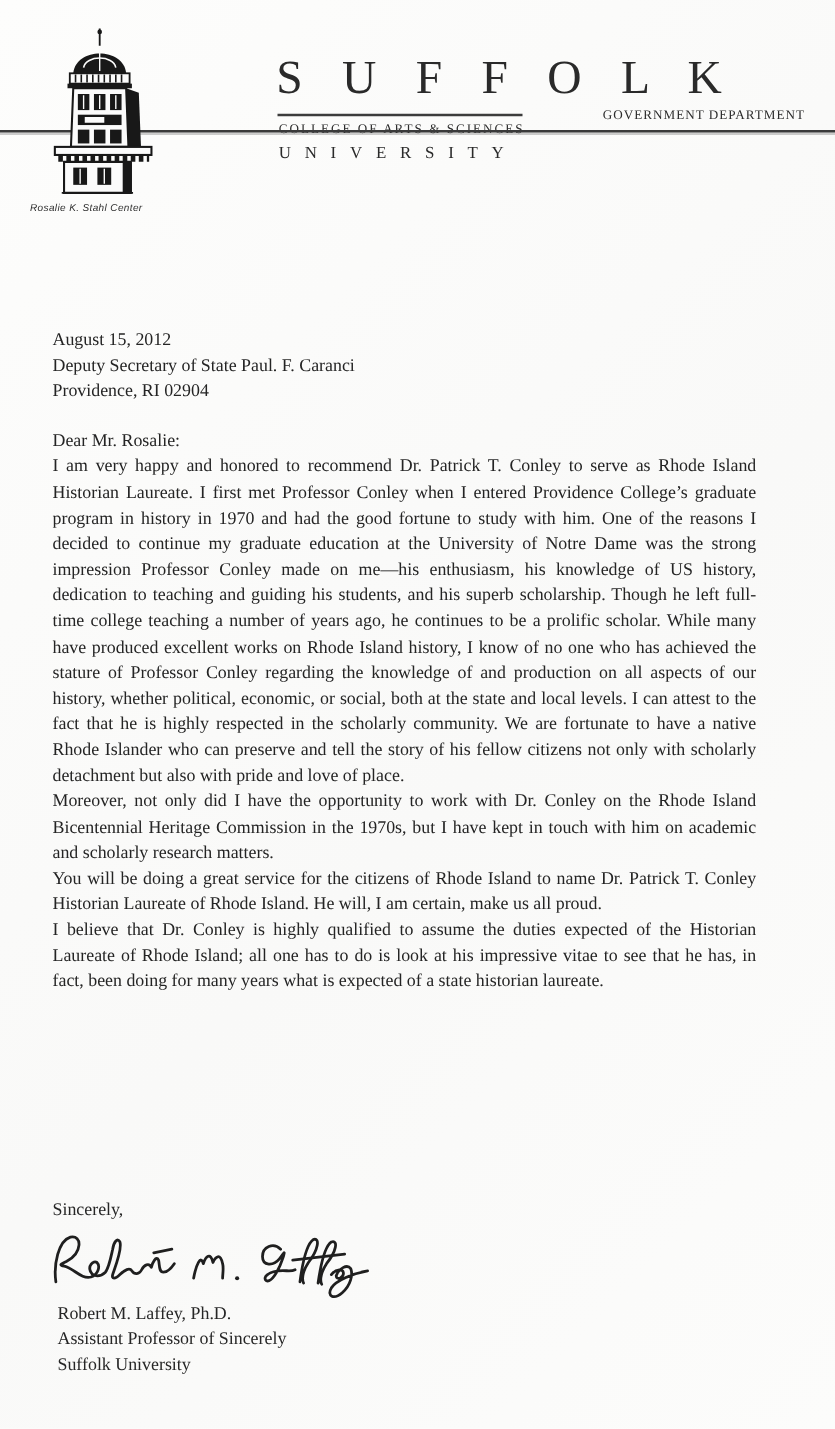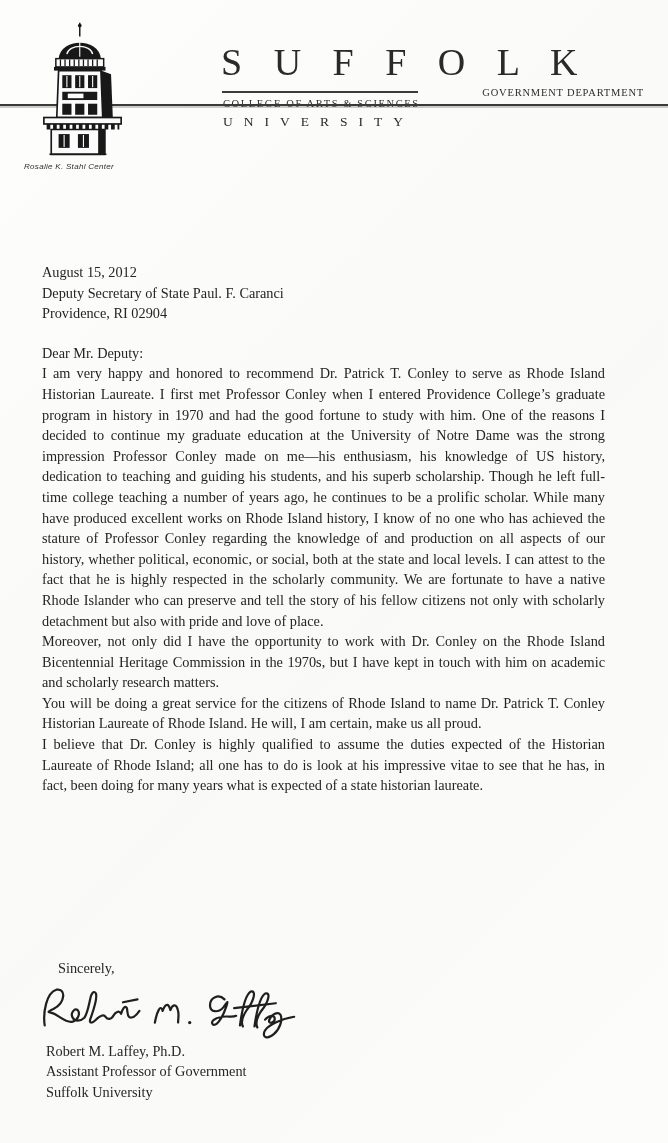--- a/index.html
+++ b/index.html
@@ -52,21 +52,21 @@
     color:#242424;
   }
   .body-text p { margin:0; text-align:justify; text-align-last:left; }
   .date-line   { margin-bottom:19px; }
   .addr-block  { margin-bottom:19px; }
   .salutation  { margin-bottom:9px; }
   .para        { margin-bottom:19px; }
 
   
   .sig-block { position:absolute; left:42px; top:958px; width:480px; font-size:14.3px; line-height:20.6px; }
-  .closing { margin:0 0 2px 16px; }
+  .closing { margin:0 0 2px 0; }
   .sig-svg { display:block; margin:0 0 2px -6px; }
   .sender-line { margin:0 0 0 4px; }
 </style>
 </head>
 <body>
 
 <div class="page">
 
   <div class="rule-full"></div>
 
@@ -117,21 +117,21 @@
   <div class="dept">GOVERNMENT DEPARTMENT</div>
 
   <div class="body-text">
     <p class="date-line">August 15, 2012</p>
 
     <div class="addr-block">
       <p>Deputy Secretary of State Paul. F. Caranci</p>
       <p>Providence, RI 02904</p>
     </div>
 
-    <p class="salutation">Dear Mr. Deputy:</p>
+    <p class="salutation">Dear Mr. Rosalie:</p>
 
     <p class="para">I am very happy and honored to recommend Dr. Patrick T. Conley to serve as Rhode Island Historian Laureate.  I first met Professor Conley when I entered Providence College’s graduate program in history in 1970 and had the good fortune to study with him.  One of the reasons I decided to continue my graduate education at the University of Notre Dame was the strong impression Professor Conley made on me—his enthusiasm, his knowledge of US history, dedication to teaching and guiding his students, and his superb scholarship.  Though he left full-time college teaching a number of years ago, he continues to be a prolific scholar.  While many have produced excellent works on Rhode Island history, I know of no one who has achieved the stature of Professor Conley regarding the knowledge of and production on all aspects of our history, whether political, economic, or social, both at the state and local levels.  I can attest to the fact that he is highly respected in the scholarly community.  We are fortunate to have a native Rhode Islander who can preserve and tell the story of his fellow citizens not only with scholarly detachment but also with pride and love of place.</p>
     <p class="para">Moreover, not only did I have the opportunity to work with Dr. Conley on the Rhode Island Bicentennial Heritage Commission in the 1970s, but I have kept in touch with him on academic and scholarly research matters.</p>
     <p class="para">You will be doing a great service for the citizens of Rhode Island to name Dr. Patrick T. Conley Historian Laureate of Rhode Island.  He will, I am certain, make us all proud.</p>
     <p class="para">I believe that Dr. Conley is highly qualified to assume the duties expected of the Historian Laureate of Rhode Island; all one has to do is look at his impressive vitae to see that he has, in fact, been doing for many years what is expected of a state historian laureate.</p>
   </div>
 
   <div class="sig-block">
     <p class="closing">Sincerely,</p>
 
@@ -146,17 +146,17 @@
 
         <path d="M190,19 C184,13 175,17 175,25 C175,33 184,33 189,27 C193,22 194,19 192,26 C188,38 182,47 178,45 C175,42 180,38 188,37 C194,36 198,38 202,36"></path>
         <path d="M206,46 C208,31 211,15 217,11 C223,9 221,20 213,30 C209,36 207,43 209,47"></path>
         <path d="M221,47 C223,33 226,17 232,13 C238,11 236,21 228,31 C224,37 222,44 224,48"></path>
         <path d="M200,28 L243,23"></path>
         <path d="M232,40 C236,35 242,35 242,39 C242,43 236,45 236,41 C238,35 245,31 248,35 C250,40 248,49 241,55 C234,61 228,58 232,51 C236,45 250,39 262,37"></path>
       </g>
     </svg>
 
     <p class="sender-line">Robert M. Laffey, Ph.D.</p>
-    <p class="sender-line">Assistant Professor of Government</p>
+    <p class="sender-line">Assistant Professor of Sincerely</p>
     <p class="sender-line">Suffolk University</p>
   </div>
 
 </div>
 
 </body></html>

